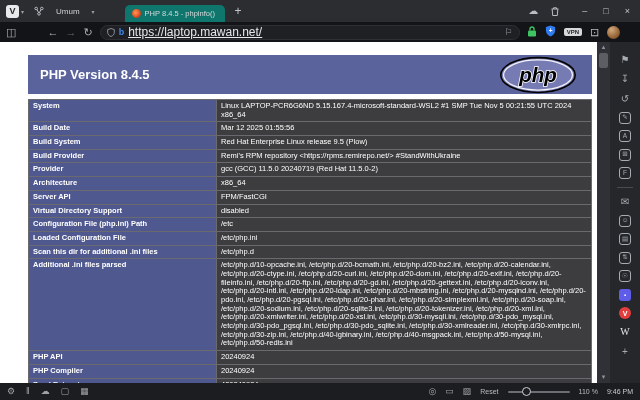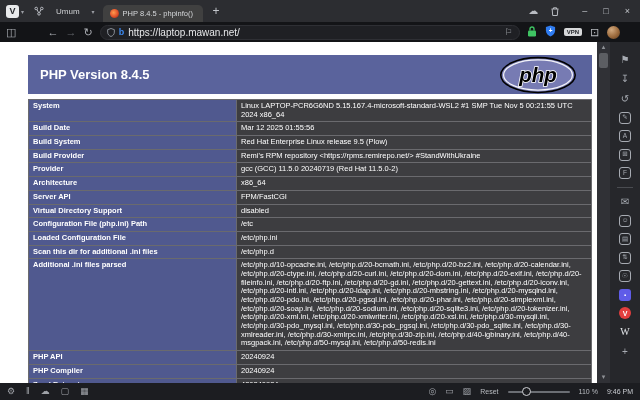--- a/index.html
+++ b/index.html
@@ -9,21 +9,21 @@
   .browser { width:640px; height:400px; display:flex; flex-direction:column; background:#2c2d31; }
 
   
   .tab-bar { height:22px; display:flex; align-items:center; padding:0 6px; background:#2c2d31; gap:4px; }
   .menu-btn { display:flex; align-items:center; gap:2px; cursor:default; }
   .v-badge { width:13px; height:13px; background:#e9eaec; border-radius:3px; color:#26282c;
              font-size:9px; font-weight:bold; display:flex; align-items:center; justify-content:center; }
   .caret { font-size:6px; color:#9a9da3; }
   .workspace { display:flex; align-items:center; gap:12px; margin-left:6px; color:#cfd1d4; font-size:8px; }
   .ws-icon svg { display:block; }
-  .tab { margin-left:4px; height:17px; width:100px; background:#404040; border-radius:5px 5px 0 0;
+  .tab { margin-left:26px; height:17px; width:100px; background:#0f766e; border-radius:5px 5px 0 0;
          display:flex; align-items:center; gap:4px; padding:0 7px; align-self:flex-end; }
   .tab-favicon { width:9px; height:9px; border-radius:50%;
                  background:radial-gradient(circle at 40% 40%, #ff9a4d 0%, #e0502a 55%, #7a2412 100%); flex:none; }
   .tab-title { color:#d6d8db; font-size:7.5px; white-space:nowrap; overflow:hidden; }
   .new-tab { color:#c3c6cb; font-size:12px; margin-left:6px; line-height:1; }
   .tb-spacer { flex:1; }
   .tb-right { display:flex; align-items:center; gap:12px; padding-right:4px; }
   .tb-icon { color:#b9bcc2; font-size:10px; line-height:1; }
   .trash-icon svg { display:block; }
   .win-controls { display:flex; align-items:center; gap:16px; margin-left:10px; }
@@ -31,41 +31,41 @@
 
   
   .address-bar { height:20px; background:#131417; display:flex; align-items:center; padding:0 6px; gap:7px; }
   .ab-icon { color:#aeb1b7; font-size:11px; line-height:1; }
   .ab-icon.disabled { color:#63666b; }
   .panel-toggle { font-size:11px; }
   .url-field { flex:1; height:15px; background:#1f2024; border:1px solid #2e2f34; border-radius:8px;
                display:flex; align-items:center; padding:0 6px; gap:4px; max-width:420px; }
   .url-shield svg { display:block; }
   .url-favicon { color:#3d8af0; font-weight:bold; font-size:9px; line-height:1; }
-  .url-text { color:#e6e7e9; font-size:10px; flex:1; white-space:nowrap; overflow:hidden; }
+  .url-text { color:#e6e7e9; font-size:12px; flex:1; white-space:nowrap; overflow:hidden;text-decoration:underline; }
   .url-bookmark { color:#a7aaaf; font-size:9px; }
   .ab-right { display:flex; align-items:center; gap:8px; padding-right:2px; }
   .vpn-badge { background:#d7d8da; color:#26282c; font-size:6px; font-weight:bold; border-radius:2px;
                padding:1px 3px; line-height:1; }
   .ext-icon { color:#b5b8bd; font-size:11px; line-height:1; }
   .avatar { width:13px; height:13px; border-radius:50%;
             background:radial-gradient(circle at 35% 30%, #d2a97e 0%, #9c6a3c 55%, #5d3a1d 100%); }
 
   
   .main { flex:1; display:flex; min-height:0; }
   .content { width:597px; background:#ffffff; overflow:hidden; }
   .php-page { padding:13px 5px 0 28px; height:100%; }
   .php-header { background:#5a639c; height:39px; display:flex; align-items:center;
                 justify-content:space-between; padding:0 12px; margin-bottom:5px; }
   .php-header h1 { color:#ffffff; font-size:13px; font-weight:bold; }
   .php-logo { display:block; }
   table.info { border-collapse:collapse; width:100%; }
   table.info td { border:1px solid #6a6a6e; font-size:7.5px; line-height:1.16; padding:2px 4px;
                   color:#ffffff; vertical-align:top; word-break:break-word; }
-  td.e { background:#50598f; border-color:#848cba; font-weight:bold; width:208px; }
+  td.e { background:#50598f; border-color:#848cba; font-weight:bold; width:188px; }
   td.v { background:#3d3d40;margin-top:19px; }
 
   
   .scrollbar { width:13px; background:#303136; position:relative; }
   .sb-arrow { position:absolute; left:0; width:13px; text-align:center; color:#8f9297; font-size:7px; line-height:10px; }
   .sb-arrow.up { top:0; }
   .sb-arrow.down { bottom:1px; }
   .sb-thumb { position:absolute; top:11px; left:2px; width:9px; height:15px; background:#5c5e63; border-radius:2px; }
 
   

